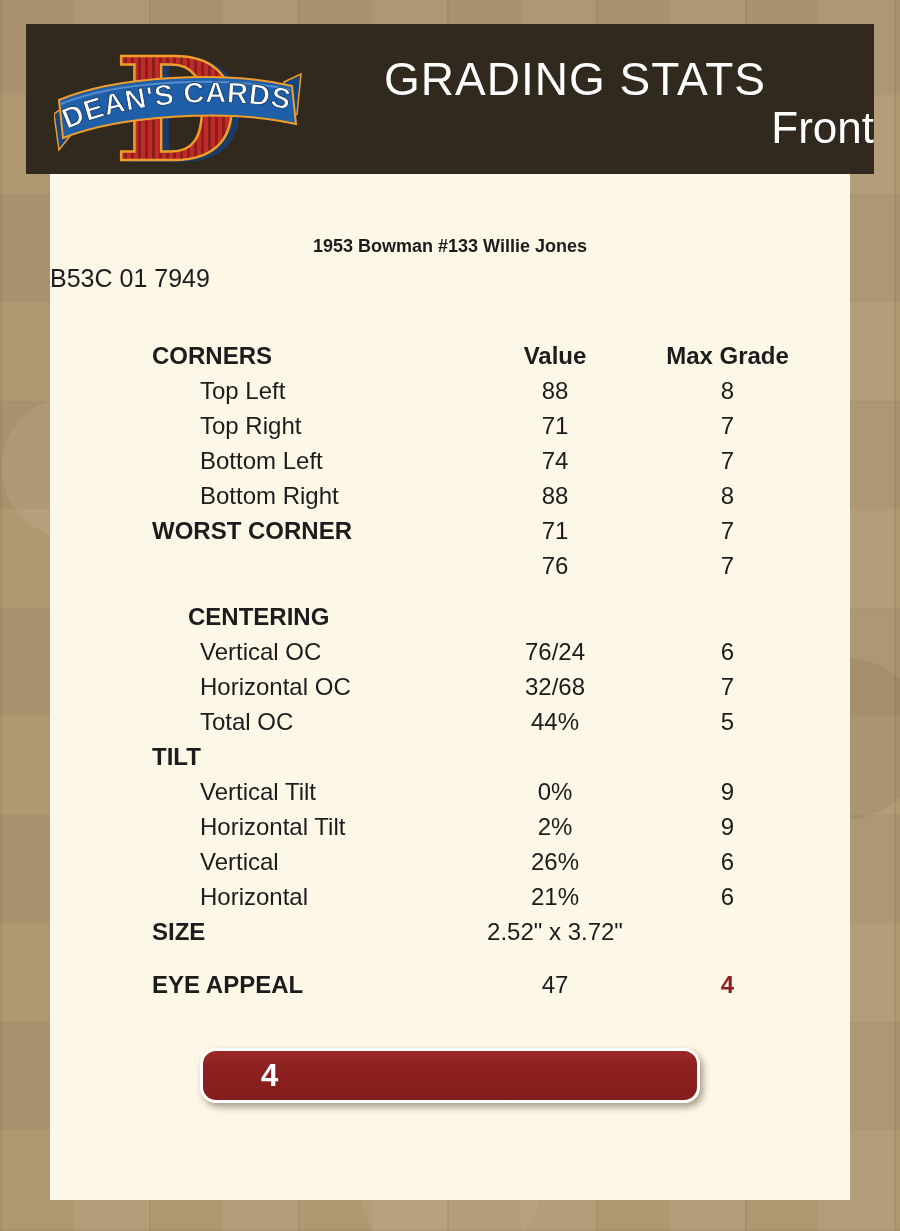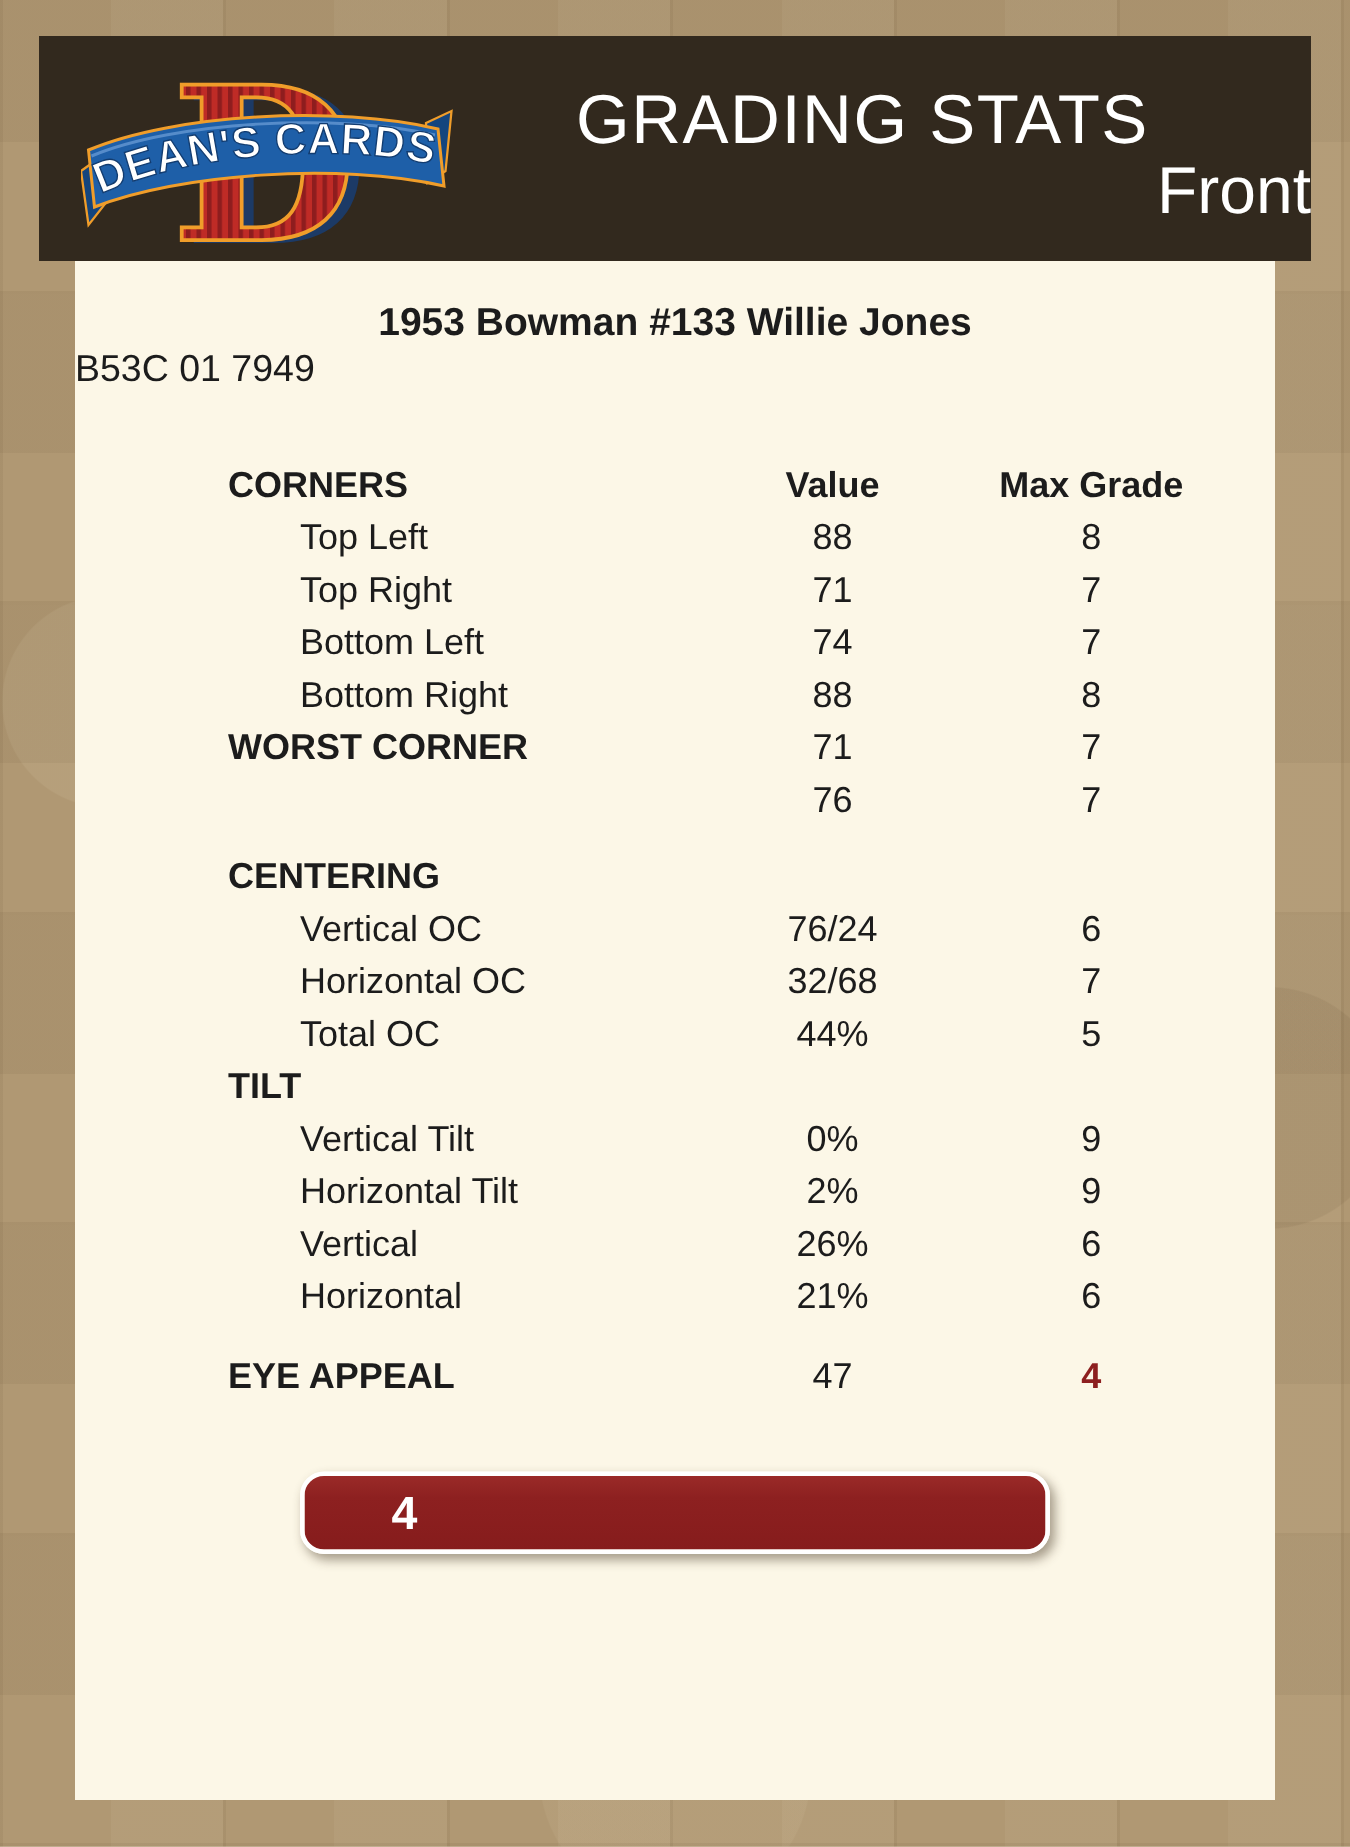--- a/index.html
+++ b/index.html
@@ -28,25 +28,25 @@
   .logo{position:absolute;left:28px;top:6px;width:248px;height:144px;}
   .header-text{
     position:absolute;left:250px;right:0;top:28px;text-align:center;color:#ffffff;
   }
   .header-title{font-size:46px;line-height:54px;letter-spacing:1px;font-weight:400;}
   .header-subtitle{font-size:44px;line-height:44px;font-weight:400;text-align:right;}
   .panel{
     position:absolute;left:50px;top:174px;width:800px;height:1026px;
     background:#fcf7e7;z-index:1;color:#1c1c1c;
   }
-  .card-title{margin-top:24px;text-align:center;font-size:26px;line-height:32px;font-weight:700;}
+  .card-title{margin-top:56px;text-align:center;font-size:18px;line-height:32px;font-weight:700;}
   .card-code{text-align:left;font-size:25px;line-height:32px;}
   .stats-table{margin-top:44px;position:relative;}
   .trow{position:relative;height:35px;font-size:24px;line-height:35px;}
-  .trow.r-gap1{margin-top:16px;}
+  .trow.r-gap1{margin-top:16px;margin-left:36px;}
   .trow.r-gap2{margin-top:18px;}
   .c-label{position:absolute;left:102px;white-space:nowrap;}
   .r-indent .c-label{left:150px;}
   .r-head .c-label,.r-head .c-value,.r-head .c-grade,
   .r-section .c-label,.r-bold .c-label{font-weight:700;}
   .c-value{position:absolute;left:380px;width:250px;text-align:center;white-space:nowrap;}
   .c-grade{position:absolute;left:590px;width:175px;text-align:center;}
   .grade-red{color:#8d1f1f;font-weight:700;}
   .final-grade{
     margin:46px auto 0 auto;width:500px;height:55px;box-sizing:border-box;
@@ -189,20 +189,25 @@
       <div class="c-value">26%</div>
       <div class="c-grade">6</div>
     </div>
 
     <div class="trow r-indent">
       <div class="c-label">Horizontal</div>
       <div class="c-value">21%</div>
       <div class="c-grade">6</div>
     </div>
 
+    <div class="trow r-bold">
+      <div class="c-label">SIZE</div>
+      <div class="c-value">2.52" x 3.72"</div>
+      <div class="c-grade"></div>
+    </div>
 
     <div class="trow r-bold r-gap2">
       <div class="c-label">EYE APPEAL</div>
       <div class="c-value">47</div>
       <div class="c-grade grade-red">4</div>
     </div>
 
   </div>
 
   <div class="final-grade">

